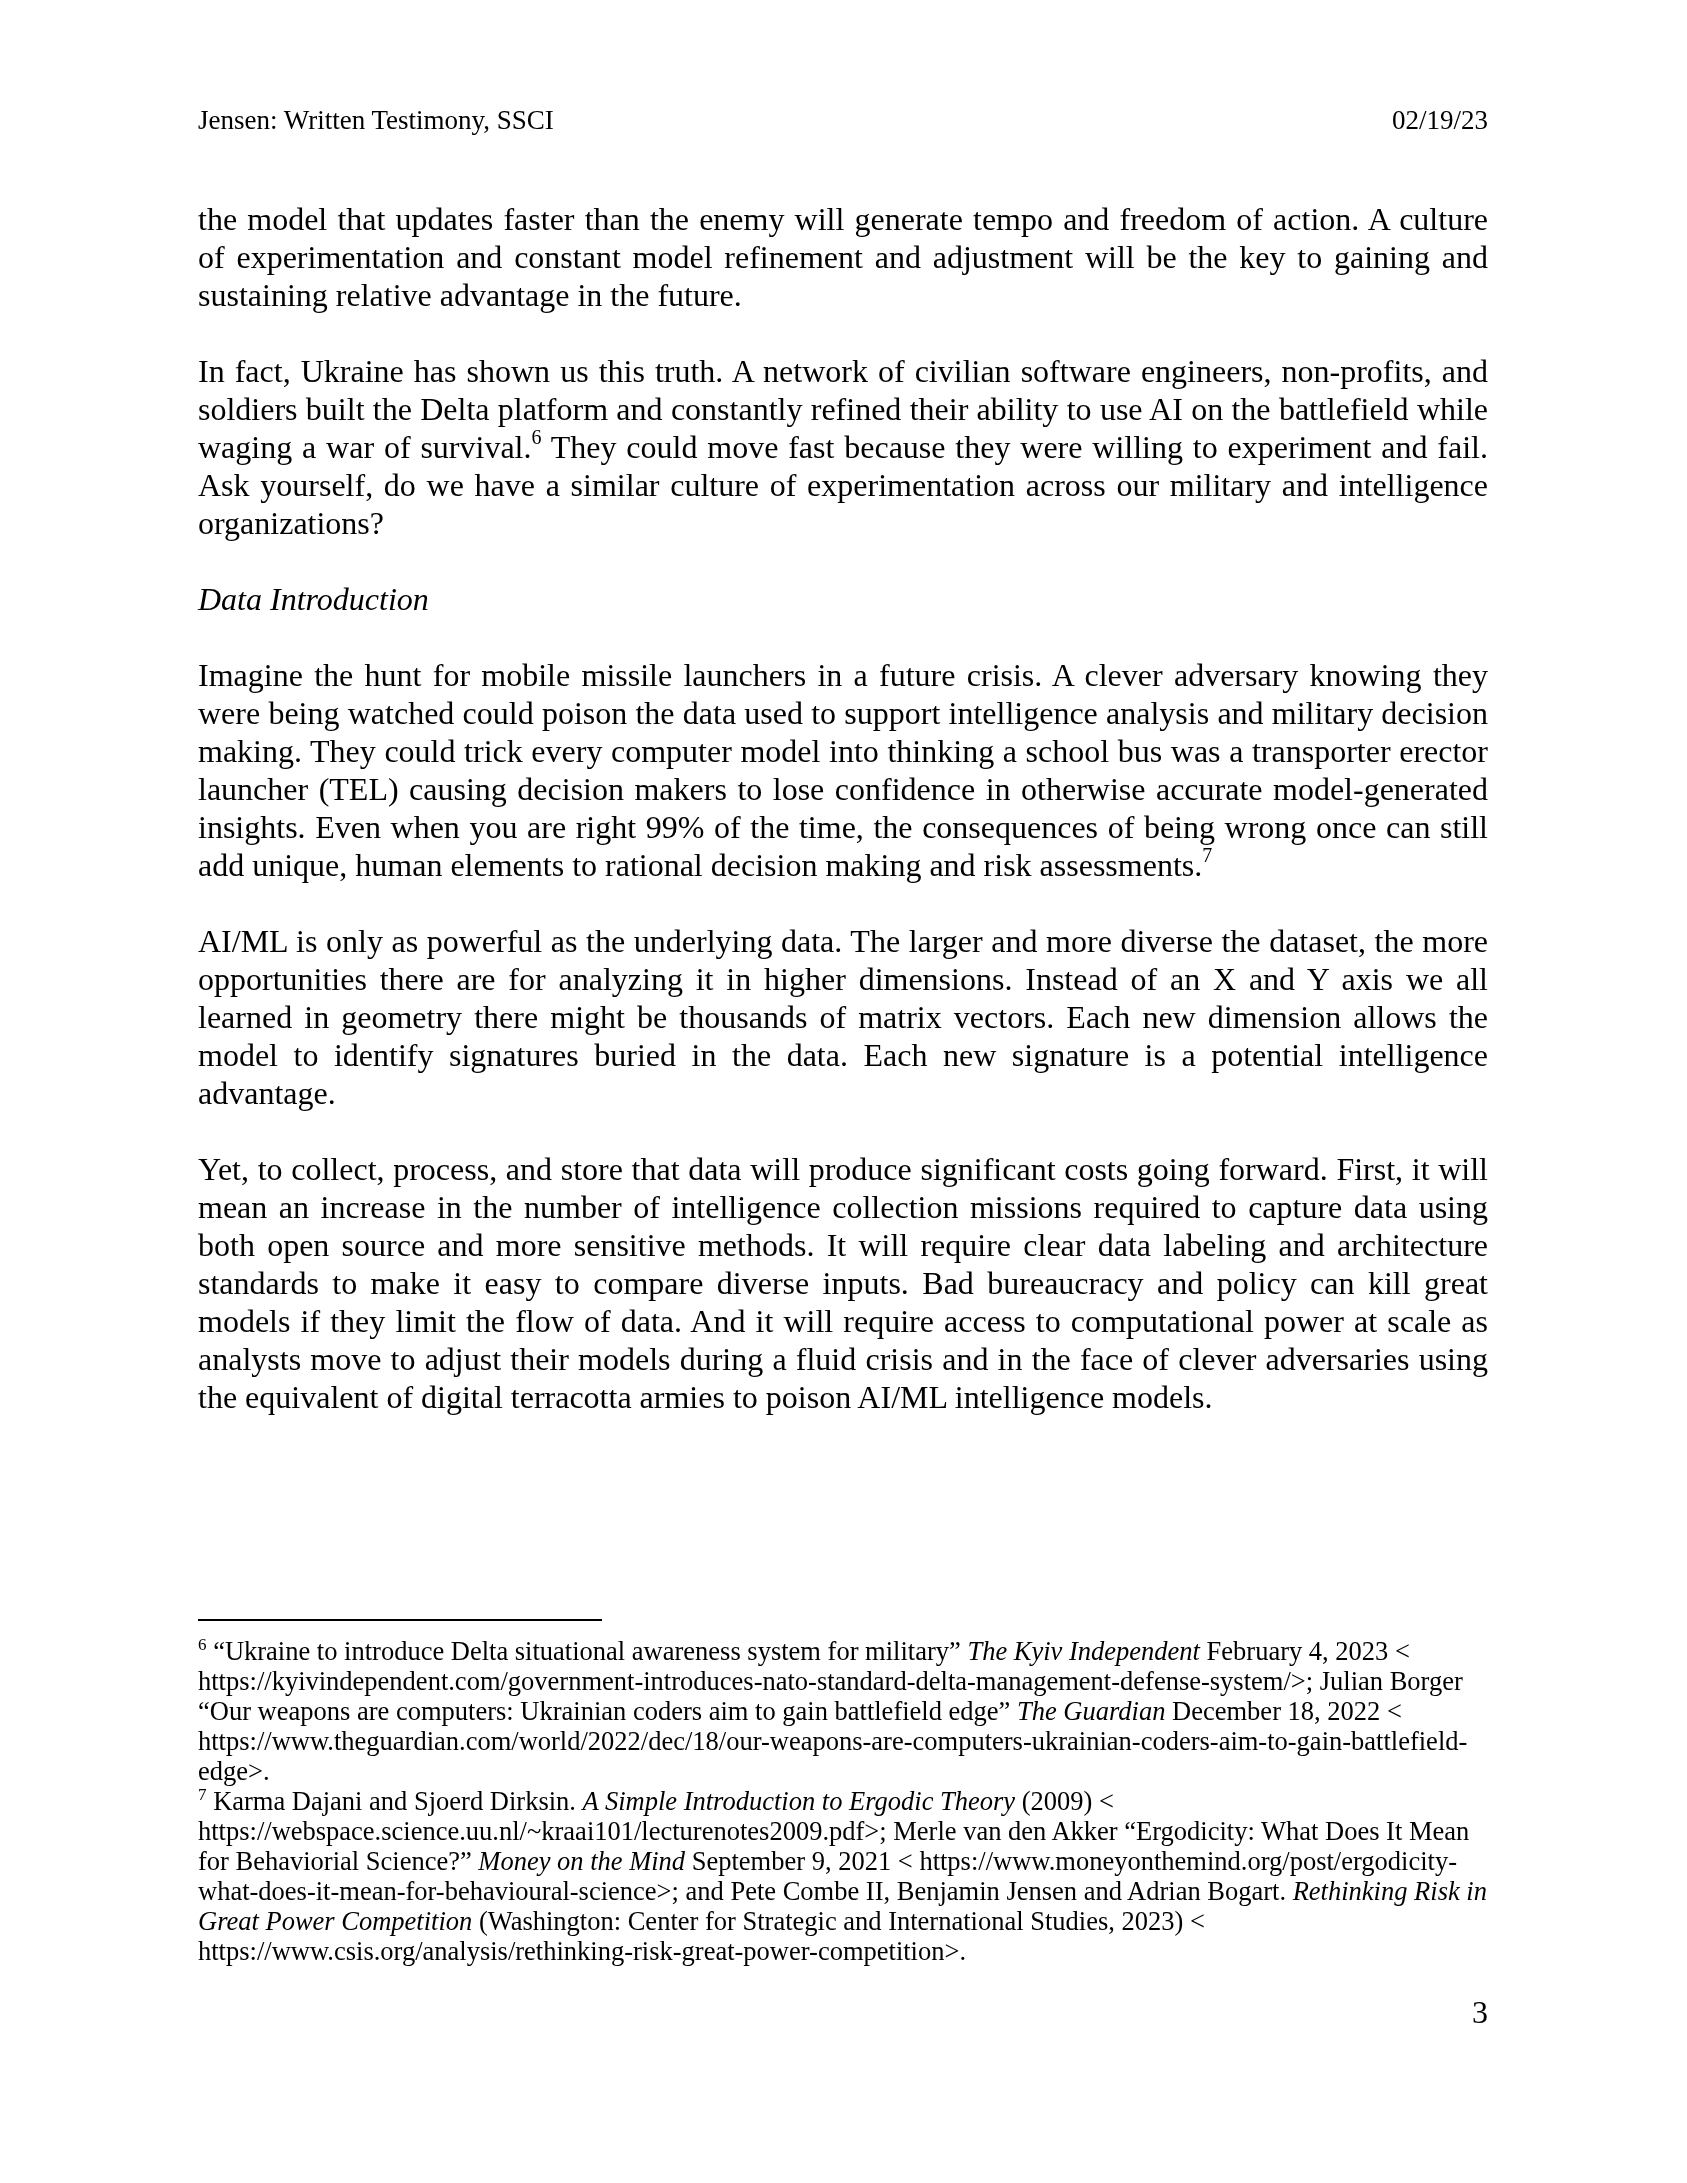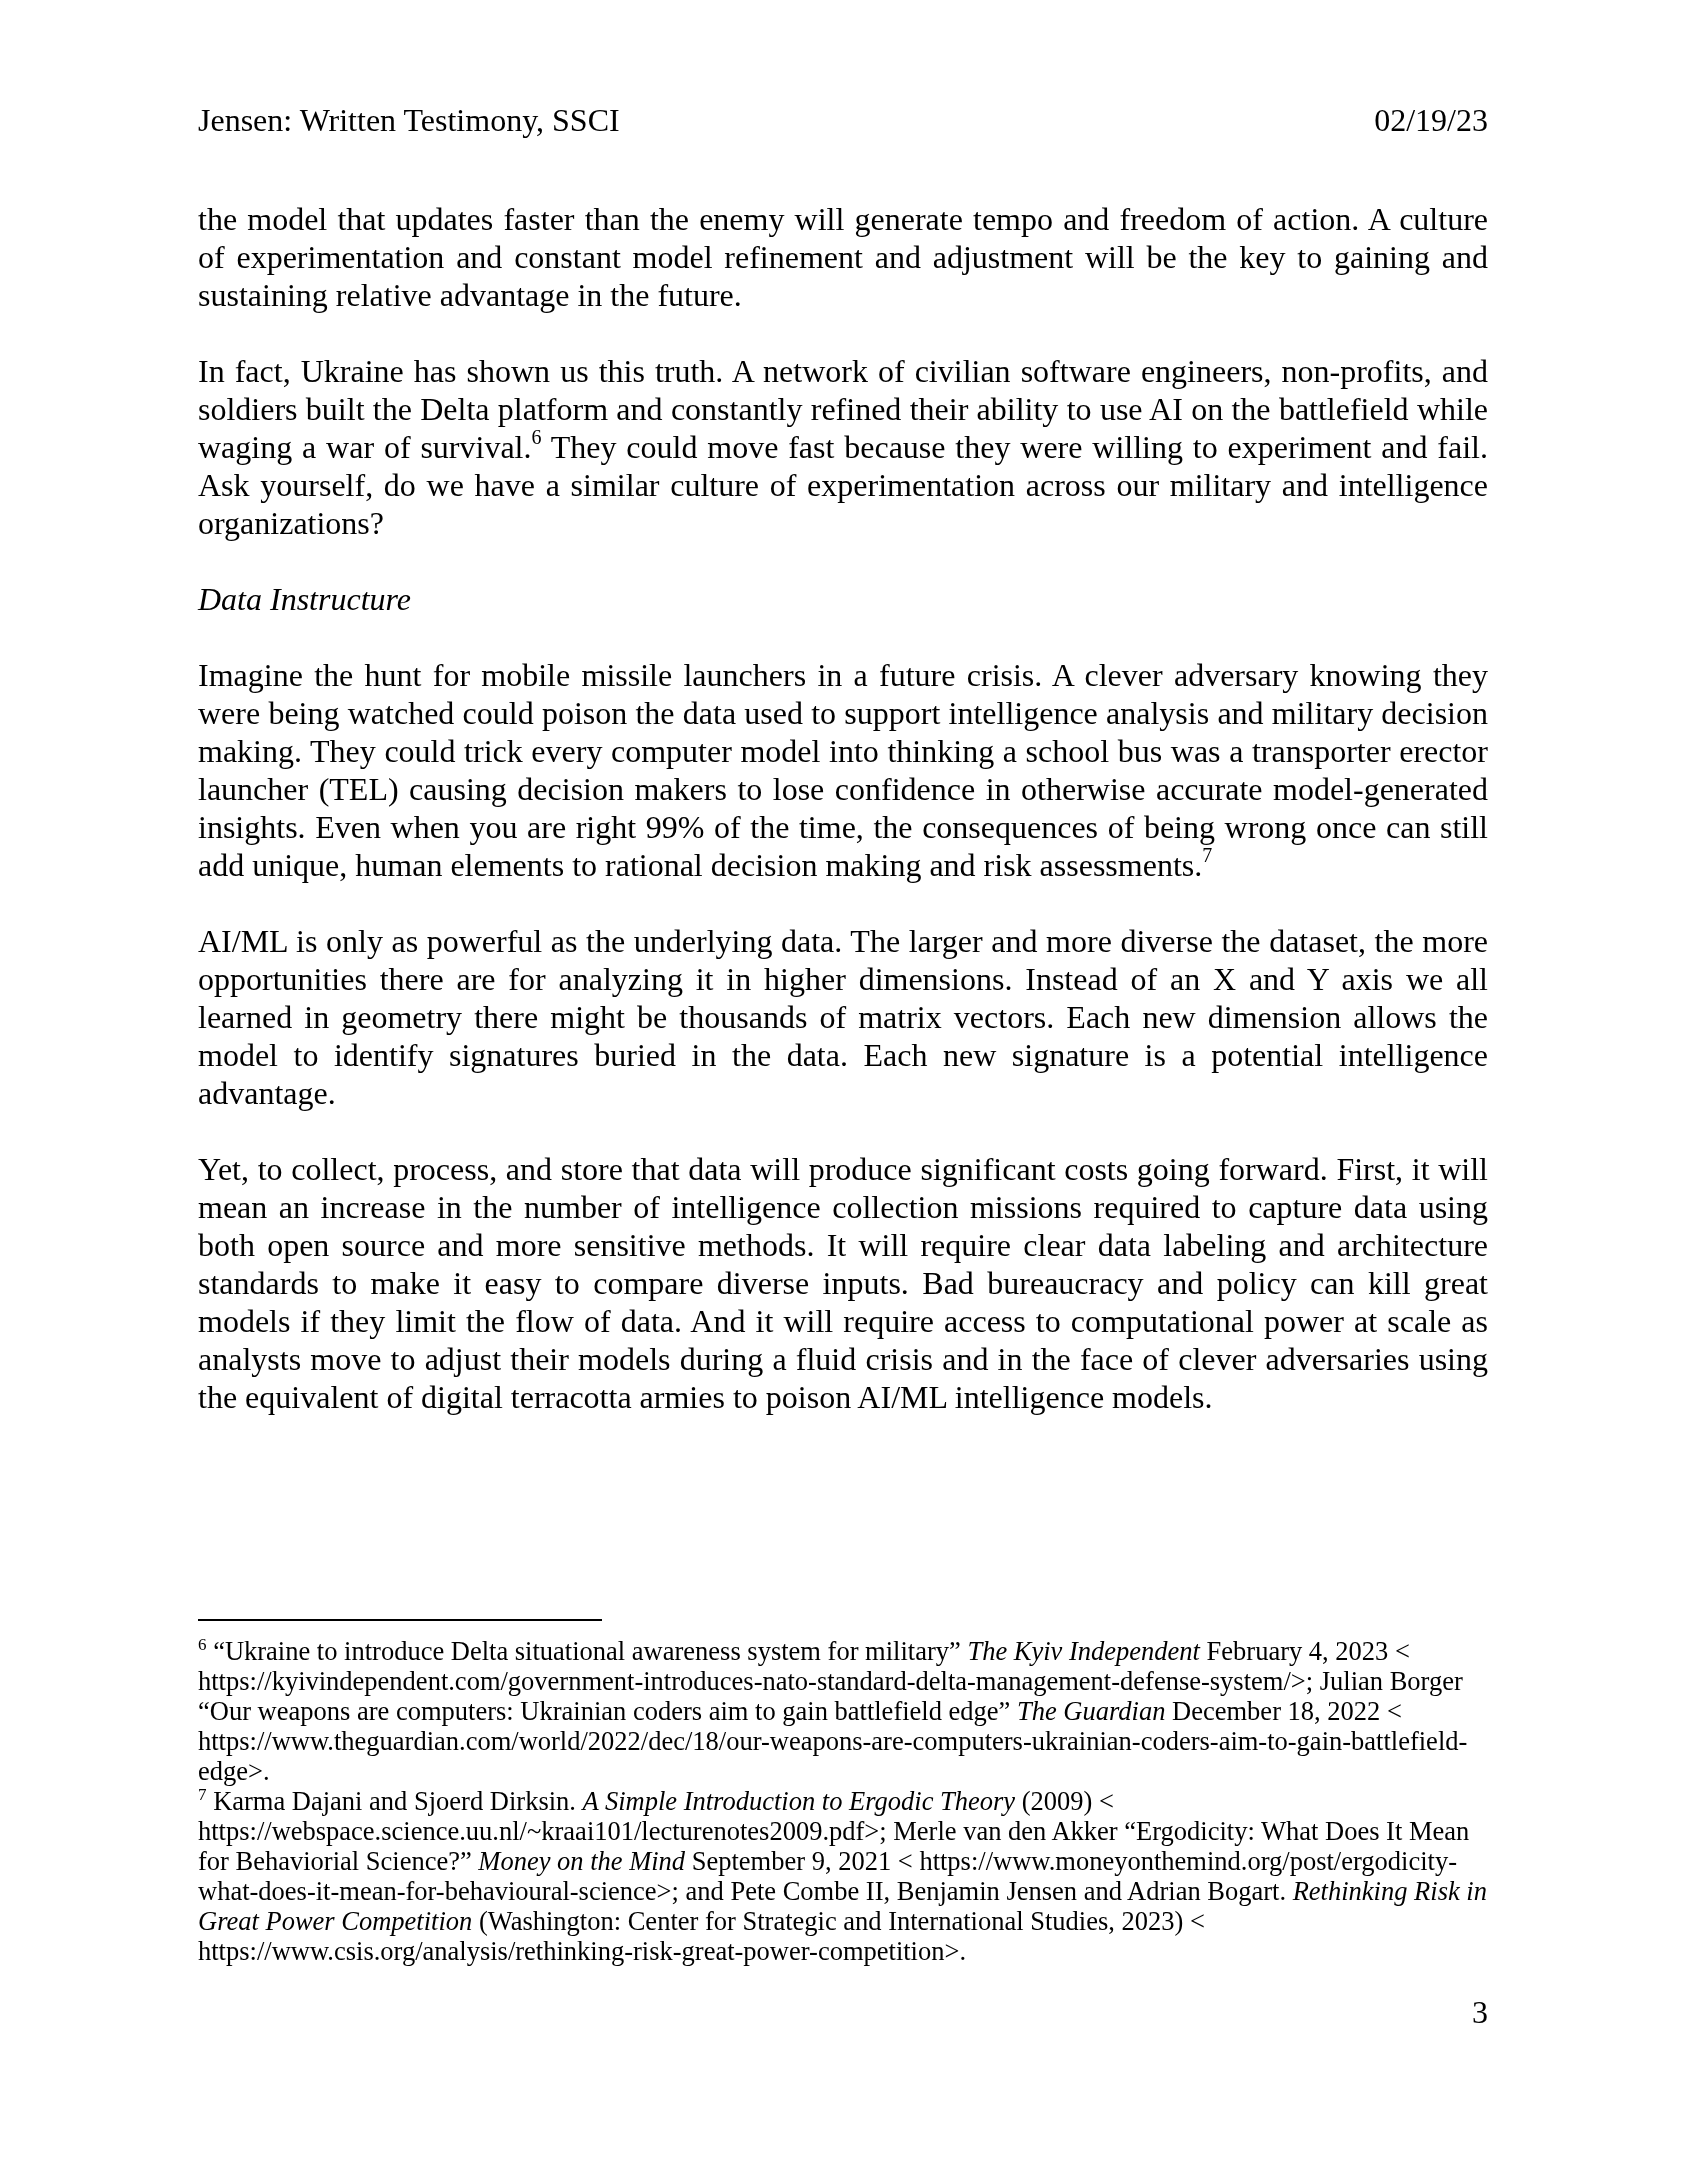--- a/index.html
+++ b/index.html
@@ -22,21 +22,21 @@
       width: 1290px;
       height: 2183px;
     }
     .running-header {
       position: absolute;
       top: 101px;
       left: 0;
       width: 1290px;
       display: flex;
       justify-content: space-between;
-      font-size: 32px;
+      font-size: 27px;
       line-height: 38px;
     }
     .body-text {
       position: absolute;
       top: 200px;
       left: 0;
       width: 1290px;
       font-size: 32px;
       line-height: 38px;
     }
@@ -101,21 +101,21 @@
   <div class="running-header">
     <span>Jensen: Written Testimony, SSCI</span>
     <span>02/19/23</span>
   </div>
 
   <div class="body-text">
     <p class="first">the model that updates faster than the enemy will generate tempo and freedom of action. A culture of experimentation and constant model refinement and adjustment will be the key to gaining and sustaining relative advantage in the future.</p>
 
     <p><span>In fact, Ukraine has shown us this truth. A network of civilian software engineers, non-profits, and soldiers built the Delta platform and constantly refined their ability to use AI on the battlefield while waging a war of survival.</span><sup class="fnref">6</sup><span> They could move fast because they were willing to experiment and fail. Ask yourself, do we have a similar culture of experimentation across our military and intelligence organizations?</span></p>
 
-    <div class="section-heading">Data Instructure</div>
+    <div class="section-heading">Data Introduction</div>
 
     <p><span>Imagine the hunt for mobile missile launchers in a future crisis. A clever adversary knowing they were being watched could poison the data used to support intelligence analysis and military decision making.  They could trick every computer model into thinking a school bus was a transporter erector launcher (TEL) causing decision makers to lose confidence in otherwise accurate model-generated insights. Even when you are right 99% of the time, the consequences of being wrong once can still add unique, human elements to rational decision making and risk assessments.</span><sup class="fnref">7</sup></p>
 
     <p>AI/ML is only as powerful as the underlying data. The larger and more diverse the dataset, the more opportunities there are for analyzing it in higher dimensions. Instead of an X and Y axis we all learned in geometry there might be thousands of matrix vectors. Each new dimension allows the model to identify signatures buried in the data. Each new signature is a potential intelligence advantage.</p>
 
     <p>Yet, to collect, process, and store that data will produce significant costs going forward. First, it will mean an increase in the number of intelligence collection missions required to capture data using both open source and more sensitive methods. It will require clear data labeling and architecture standards to make it easy to compare diverse inputs. Bad bureaucracy and policy can kill great models if they limit the flow of data. And it will require access to computational power at scale as analysts move to adjust their models during a fluid crisis and in the face of clever adversaries using the equivalent of digital terracotta armies to poison AI/ML intelligence models.</p>
   </div>
 
   <div class="footnote-rule"></div>
 

